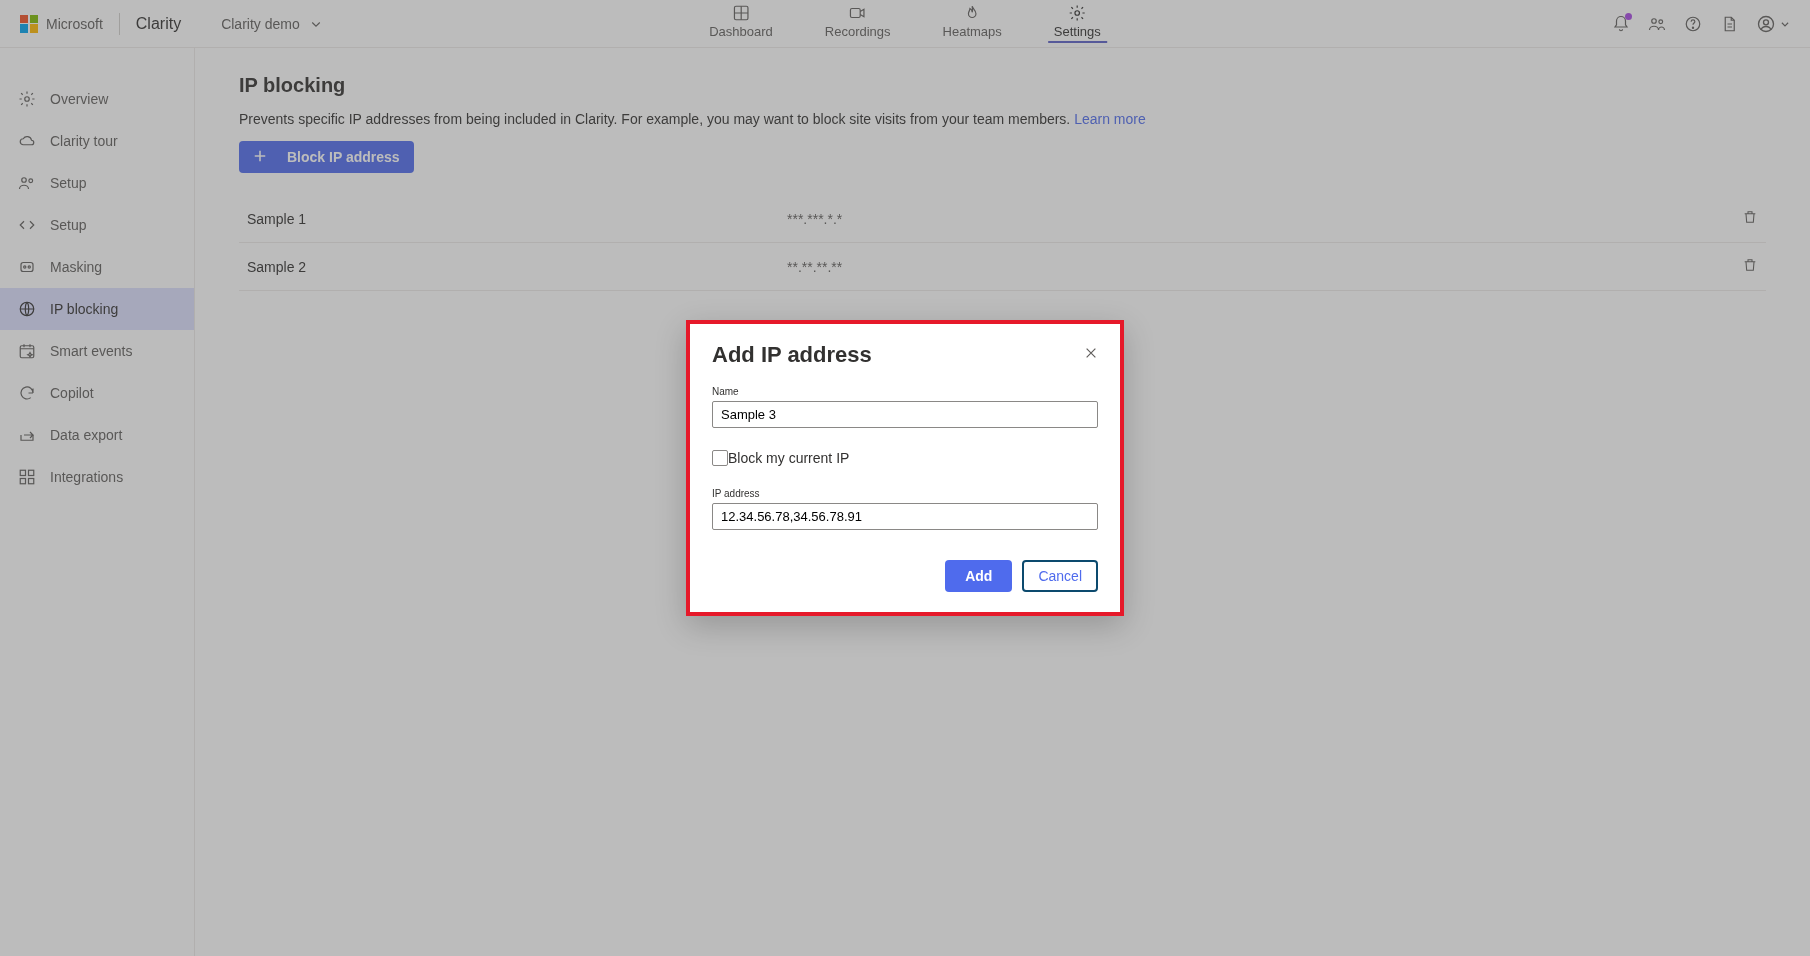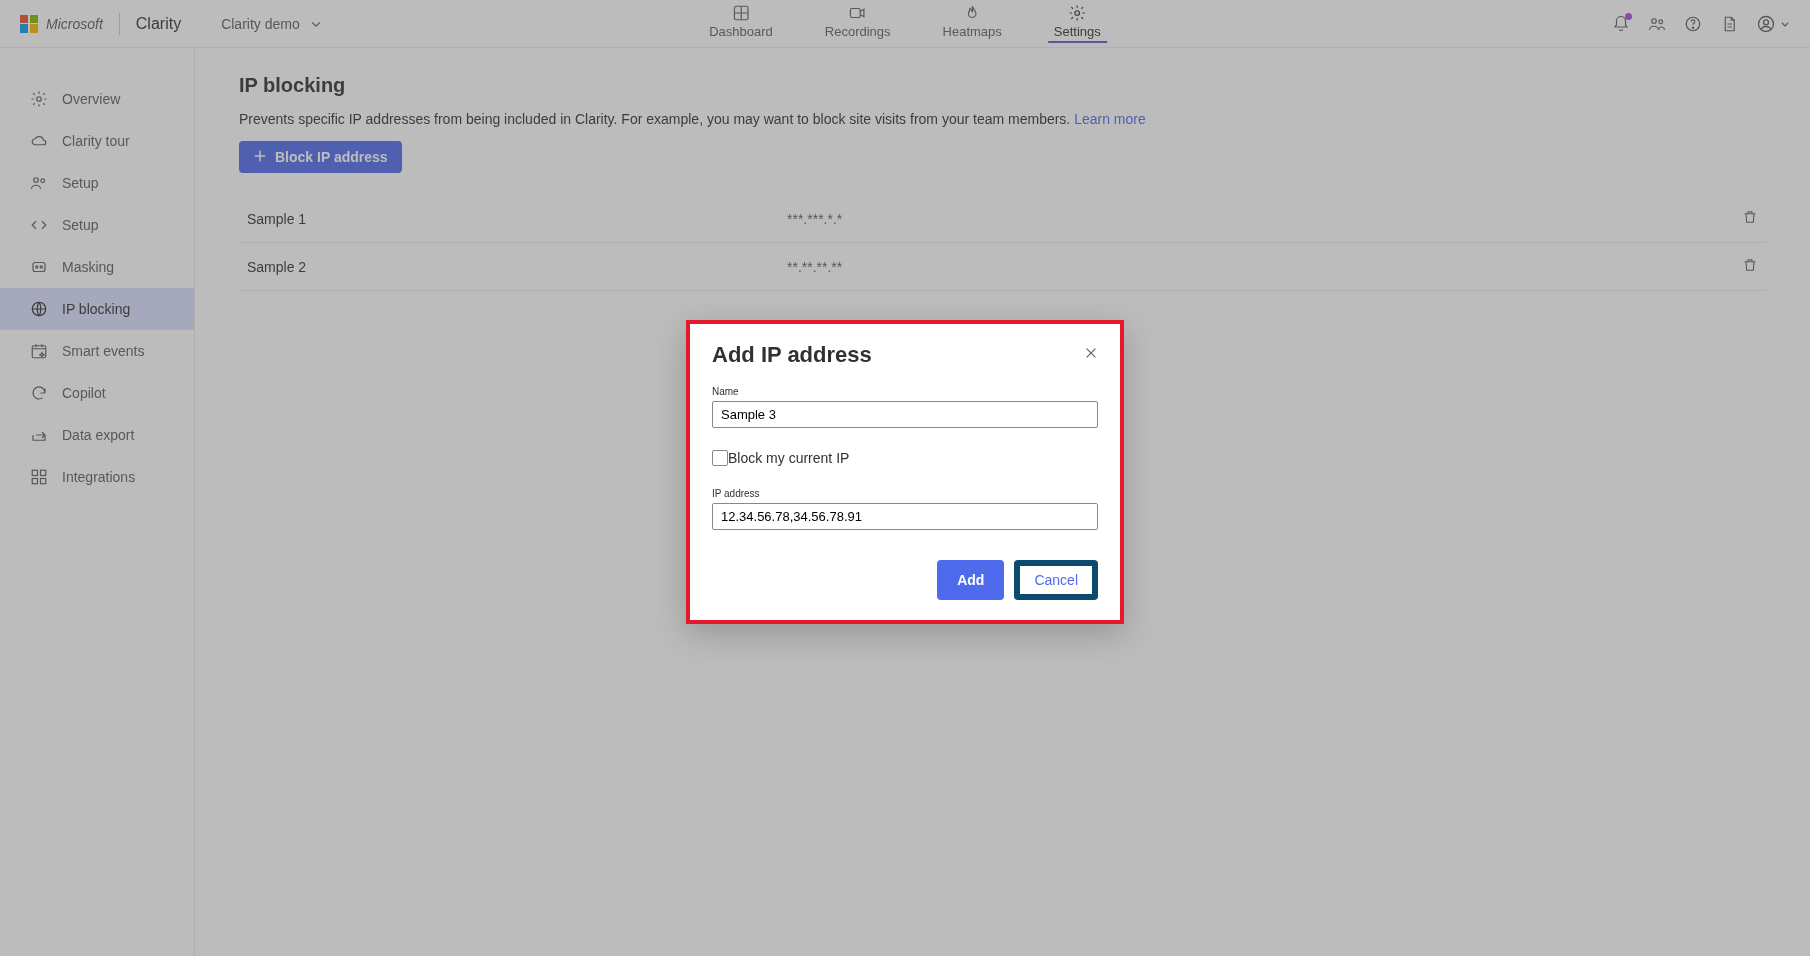--- a/index.html
+++ b/index.html
@@ -14,45 +14,45 @@
   position: relative;
 }
 .app { width:100%; height:100%; display:flex; flex-direction:column; }
 .topbar { height:48px; border-bottom:1px solid #edebe9; display:flex; align-items:center; padding:0 20px; background:#fff; }
 .brand { display:flex; align-items:center; gap:8px; }
 .ms-logo { width:18px; height:18px; display:grid; grid-template-columns:1fr 1fr; grid-template-rows:1fr 1fr; gap:1.5px; }
 .ms-logo span:nth-child(1){background:#f25022;}
 .ms-logo span:nth-child(2){background:#7fba00;}
 .ms-logo span:nth-child(3){background:#00a4ef;}
 .ms-logo span:nth-child(4){background:#ffb900;}
-.brand-text { color:#605e5c; font-size:14px;font-style:italic; }
+.brand-text { color:#605e5c; font-size:14px; }
 .vdiv { width:1px; height:22px; background:#d2d0ce; margin:0 16px; }
 .product { font-size:16px; font-weight:400; color:#323130; }
 .project-select { margin-left:40px; display:flex; align-items:center; gap:10px; color:#605e5c; cursor:pointer; }
 .nav-center { position:absolute; left:50%; transform:translateX(-50%); top:4px; display:flex; gap:40px; }
 .nav-item { display:flex; flex-direction:column; align-items:center; gap:2px; color:#605e5c; cursor:pointer; padding:0 6px 2px; }
 .nav-item.active { color:#323130; border-bottom:2px solid #5b5fc7; }
 .nav-item svg { width:18px; height:18px; }
 .nav-item span { font-size:13px; }
 .topbar-right { margin-left:auto; display:flex; align-items:center; gap:18px; color:#605e5c; }
 .topbar-right .ic { width:18px; height:18px; cursor:pointer; position:relative; }
 .notif-dot { position:absolute; top:-2px; right:-2px; width:7px; height:7px; border-radius:50%; background:#a948e4; }
 .profile { display:flex; align-items:center; gap:4px; cursor:pointer; }
 
 .body { flex:1; display:flex; min-height:0; }
 .sidebar { width:195px; border-right:1px solid #edebe9; display:flex; flex-direction:column; padding-top:30px; background:#fff; }
-.side-item { display:flex; align-items:center; gap:14px; padding:12px 30px; color:#605e5c; cursor:pointer; font-size:14px; }
+.side-item { display:flex; align-items:center; gap:14px; padding:12px 18px; color:#605e5c; cursor:pointer; font-size:14px; }
 .side-item svg { width:18px; height:18px; flex:0 0 18px; }
 .side-item.active { background:#dcdffe; color:#323130; }
 
 .content { flex:1; padding:26px 44px; overflow:auto; }
 .page-title { font-size:20px; font-weight:600; margin-bottom:14px; }
 .page-desc { font-size:14px; color:#323130; margin-bottom:14px; }
 .page-desc a { color:#4f6bed; text-decoration:none; }
-.primary-btn { display:inline-flex; gap:8px; background:#4f6bed; color:#fff; border:none; border-radius:4px; padding:8px 14px; font-size:14px; font-weight:600; cursor:pointer; }
+.primary-btn { display:inline-flex; gap:20px; background:#4f6bed; color:#fff; border:none; border-radius:4px; padding:8px 14px; font-size:14px; font-weight:600; cursor:pointer; }
 .primary-btn svg { width:14px; height:14px; }
 
 .ip-list { margin-top:22px; }
 .ip-row { display:flex; align-items:center; padding:14px 8px; border-bottom:1px solid #edebe9; }
 .ip-name { width:540px; }
 .ip-val { flex:1; color:#605e5c; }
 .ip-actions { color:#605e5c; cursor:pointer; }
 
 
 .overlay { position:absolute; inset:0; background:rgba(80,80,80,0.38); display:flex; align-items:flex-start; justify-content:center; }
@@ -60,21 +60,21 @@
 .modal { width:430px; padding:18px 22px 20px; }
 .modal-head { display:flex; align-items:center; justify-content:space-between; margin-bottom:18px; }
 .modal-title { font-size:22px; font-weight:600; }
 .close-x { cursor:pointer; color:#605e5c; font-size:16px; }
 .fld-label { font-size:10px; color:#323130; margin-bottom:4px; display:block; }
 .fld-input { width:100%; border:1px solid #8a8886; border-radius:2px; padding:5px 8px; font-size:13px; margin-bottom:22px; }
 .chk-row { display:flex; align-items:center; margin-bottom:22px; }
 .chk-box { width:16px; height:16px; border:1px solid #8a8886; border-radius:2px; cursor:pointer; }
 .modal-foot { display:flex; justify-content:flex-end; gap:10px; margin-top:8px; }
 .btn-add { background:#4f6bed; color:#fff; border:none; border-radius:4px; padding:7px 20px; font-size:14px; font-weight:600; cursor:pointer; }
-.btn-cancel { background:#fff; color:#4f6bed; border:6px solid #0c4a6e; border-radius:4px; padding:6px 14px; font-size:14px; cursor:pointer; }
+.btn-cancel { background:#fff; color:#4f6bed; border:2px solid #0c4a6e; border-radius:4px; padding:6px 14px; font-size:14px; cursor:pointer; }
 </style>
 </head>
 <body>
 
 <div class="app">
 
   <div class="topbar">
     <div class="brand">
       <div class="ms-logo">
           <span></span>

